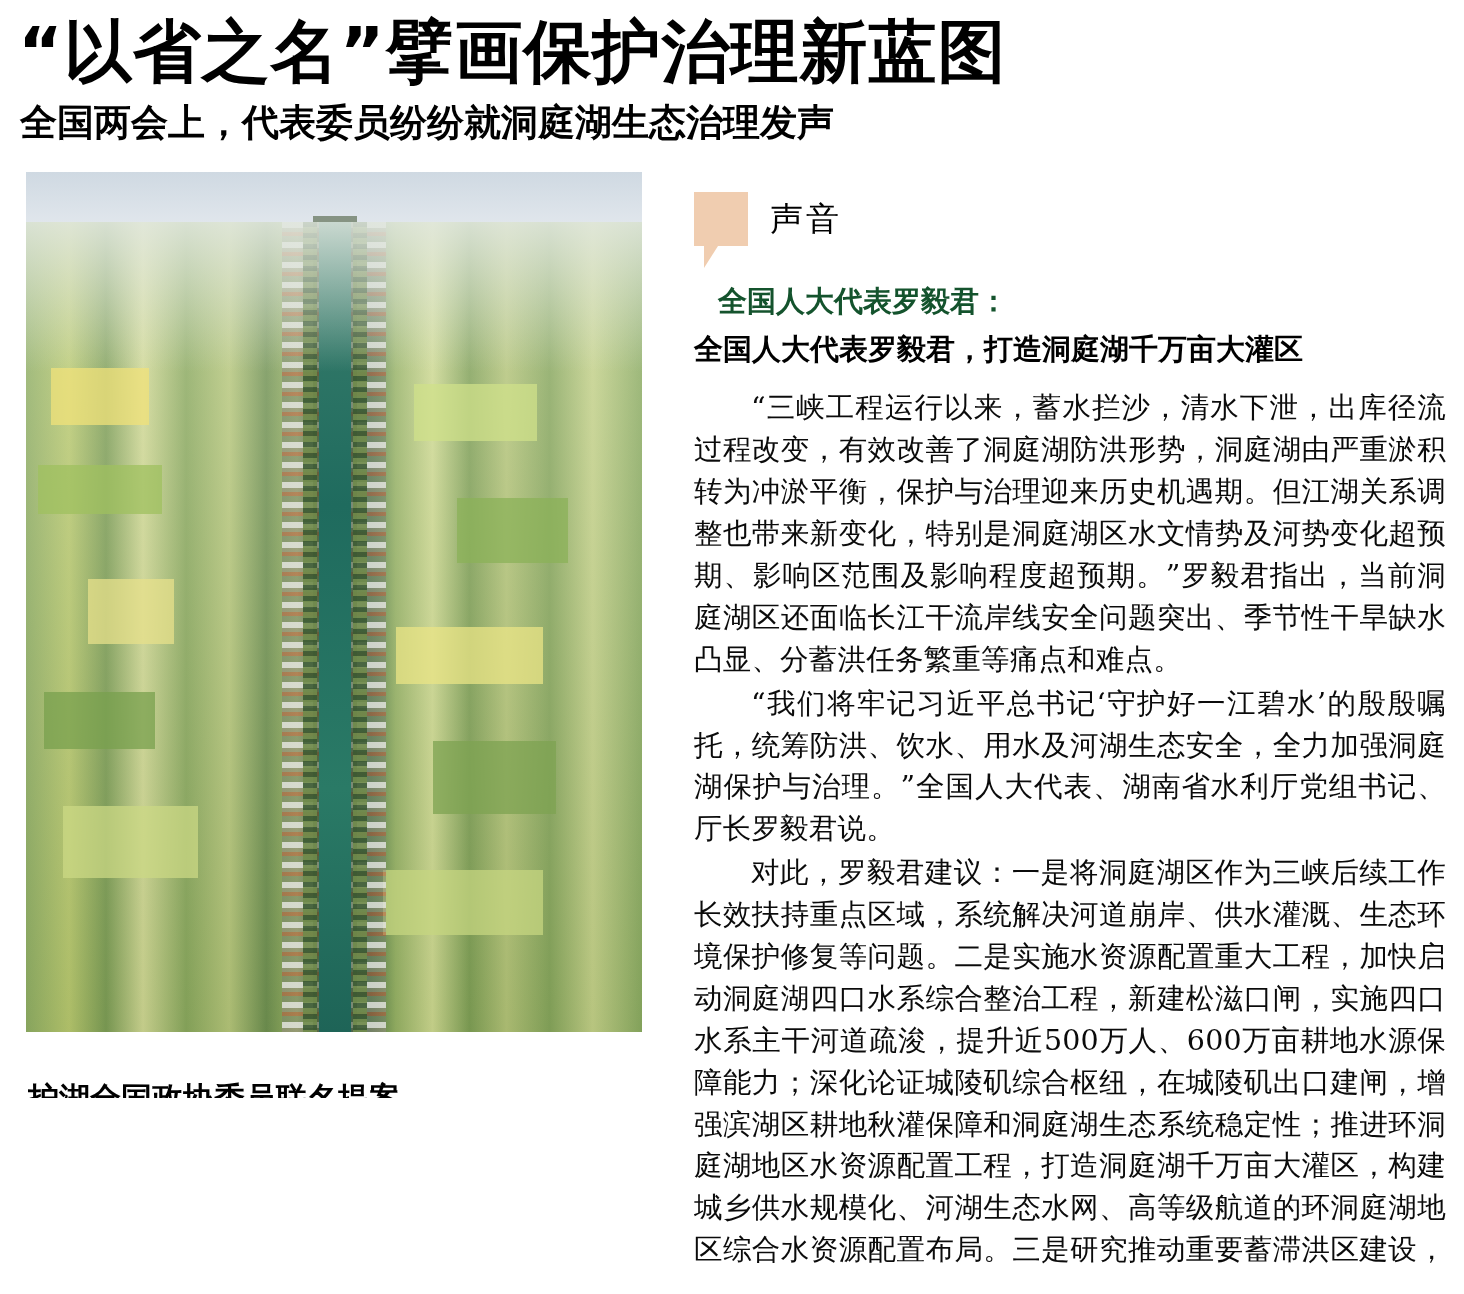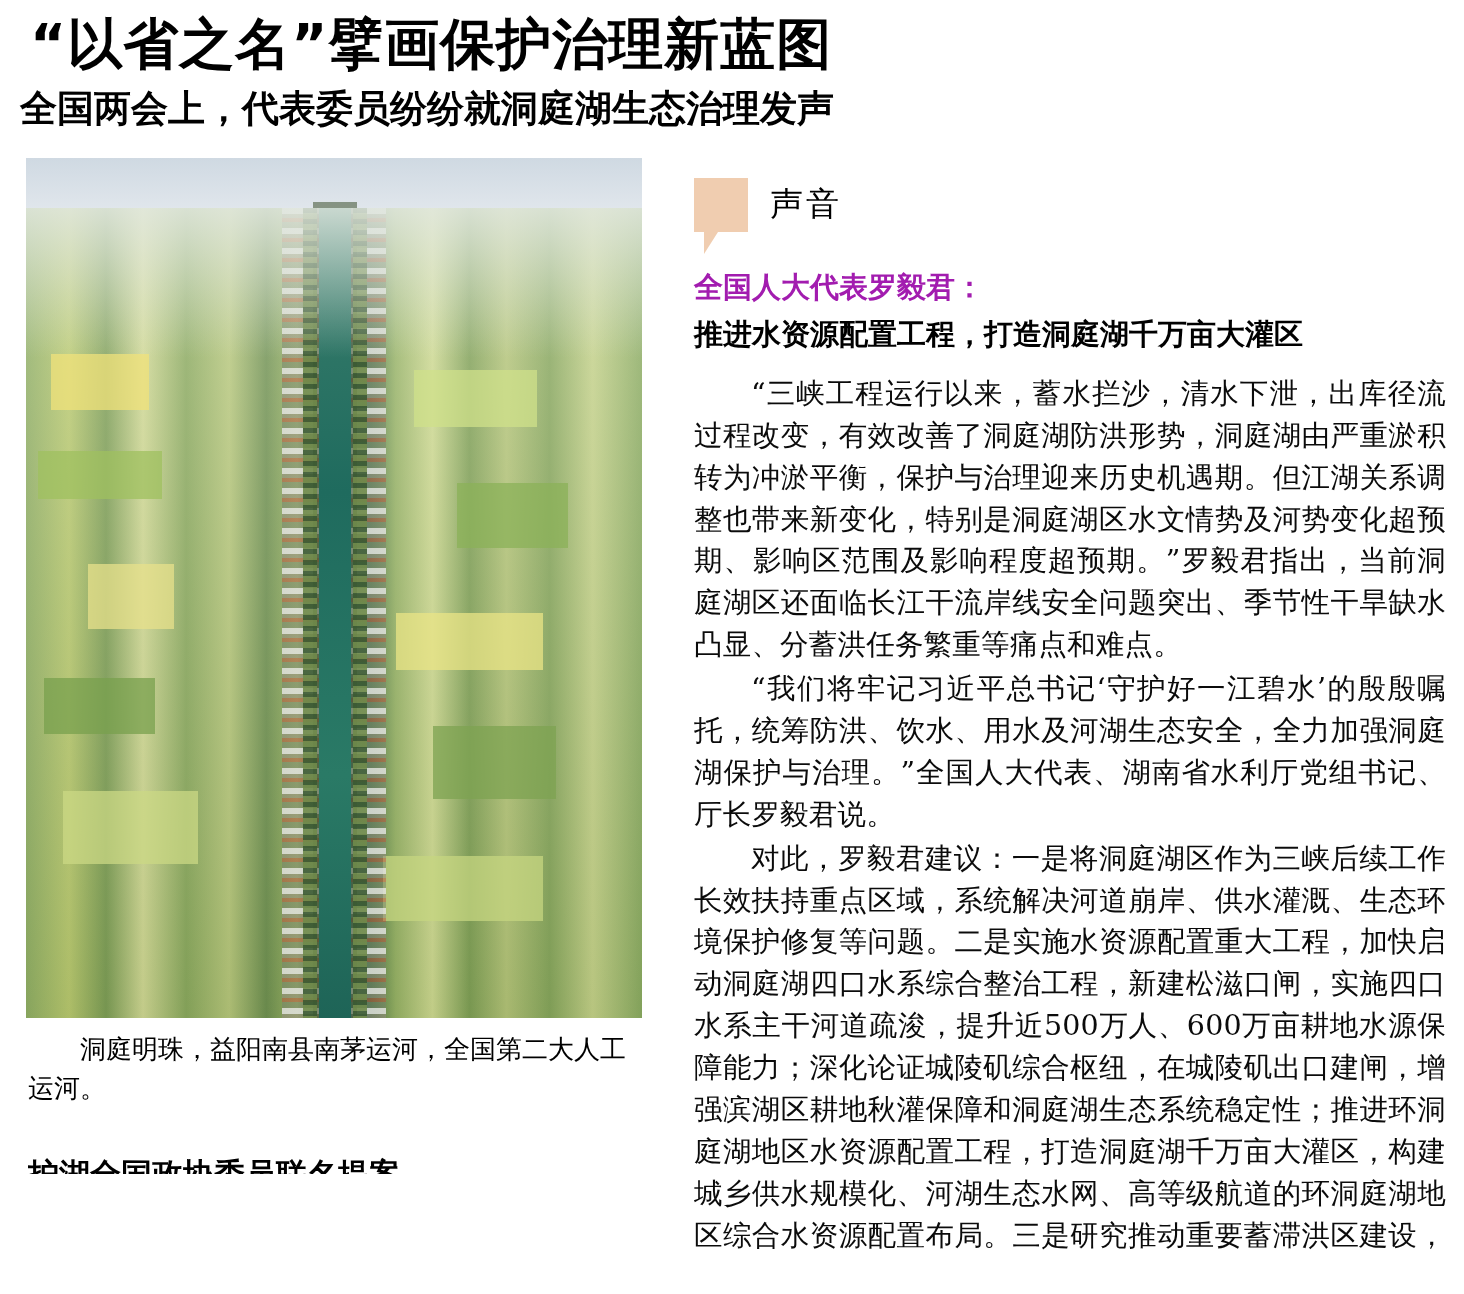--- a/index.html
+++ b/index.html
@@ -17,25 +17,25 @@
   .page {
     position: relative;
     width: 1464px;
     height: 1294px;
     box-sizing: border-box;
     padding: 0 18px;
   }
   .headline {
     font-family: "DejaVu Sans", sans-serif;
     font-weight: bold;
-    font-size: 55px;
+    font-size: 68px;
     line-height: 1.12;
     letter-spacing: 1px;
     color: #000;
-    margin: 14px 0 0 12px;
+    margin: 14px 0 0 0;
     white-space: nowrap;
   }
   .subheadline {
     font-family: "DejaVu Sans", sans-serif;
     font-weight: bold;
     font-size: 37px;
     line-height: 1.25;
     color: #000;
     margin: 10px 0 12px 2px;
     white-space: nowrap;
@@ -164,22 +164,23 @@
     font-family: Liberation Mono, monospace;
     font-size: 33px;
     letter-spacing: 3px;
     color: #000;
   }
   .speaker {
     font-family: "DejaVu Sans", sans-serif;
     font-weight: bold;
     font-size: 29px;
     line-height: 1.5;
-    color: #a21caf;
+    color: #14532d;
     margin-bottom: 4px;
+    margin-left: 24px;
   }
   .speaker-sub {
     font-family: "DejaVu Sans", sans-serif;
     font-weight: bold;
     font-size: 29px;
     line-height: 1.5;
     color: #000;
     margin-bottom: 16px;
   }
   .body-text p {
@@ -220,32 +221,31 @@
           <div class="field" style="left:70%;top:34%;width:18%;height:8%;background:#8bb158;"></div>
           <div class="field" style="left:60%;top:50%;width:24%;height:7%;background:#eae486;"></div>
           <div class="field" style="left:66%;top:64%;width:20%;height:9%;background:#7ea352;"></div>
           <div class="field" style="left:58%;top:80%;width:26%;height:8%;background:#c6d580;"></div>
         </div>
         <div class="photo-village-l"></div>
         <div class="photo-village-r"></div>
         <div class="photo-canal"></div>
         <div class="photo-haze"></div>
       </div>
-      <div class="caption">洞庭明珠，益阳南县南茅运河，全国第二大人工运河。</div>
       <div class="left-cut">护湖全国政协委员联名提案</div>
     </div>
 
     <div class="col-right">
       <div class="voice-head">
         <span class="voice-mark"></span>
         <span class="voice-title">声音</span>
       </div>
 
       <div class="speaker">全国人大代表罗毅君：</div>
-      <div class="speaker-sub">推进水资源配置工程，打造洞庭湖千万亩大灌区</div>
+      <div class="speaker-sub">全国人大代表罗毅君，打造洞庭湖千万亩大灌区</div>
 
       <div class="body-text">
         <p>“三峡工程运行以来，蓄水拦沙，清水下泄，出库径流过程改变，有效改善了洞庭湖防洪形势，洞庭湖由严重淤积转为冲淤平衡，保护与治理迎来历史机遇期。但江湖关系调整也带来新变化，特别是洞庭湖区水文情势及河势变化超预期、影响区范围及影响程度超预期。”罗毅君指出，当前洞庭湖区还面临长江干流岸线安全问题突出、季节性干旱缺水凸显、分蓄洪任务繁重等痛点和难点。</p>
         <p>“我们将牢记习近平总书记‘守护好一江碧水’的殷殷嘱托，统筹防洪、饮水、用水及河湖生态安全，全力加强洞庭湖保护与治理。”全国人大代表、湖南省水利厅党组书记、厅长罗毅君说。</p>
         <p>对此，罗毅君建议：一是将洞庭湖区作为三峡后续工作长效扶持重点区域，系统解决河道崩岸、供水灌溉、生态环境保护修复等问题。二是实施水资源配置重大工程，加快启动洞庭湖四口水系综合整治工程，新建松滋口闸，实施四口水系主干河道疏浚，提升近500万人、600万亩耕地水源保障能力；深化论证城陵矶综合枢纽，在城陵矶出口建闸，增强滨湖区耕地秋灌保障和洞庭湖生态系统稳定性；推进环洞庭湖地区水资源配置工程，打造洞庭湖千万亩大灌区，构建城乡供水规模化、河湖生态水网、高等级航道的环洞庭湖地区综合水资源配置布局。三是研究推动重要蓄滞洪区建设，出台全国蓄滞洪区管理办法，增强洞庭湖应对大洪水能力。</p>
       </div>
     </div>
 
   </div>
 </div>

